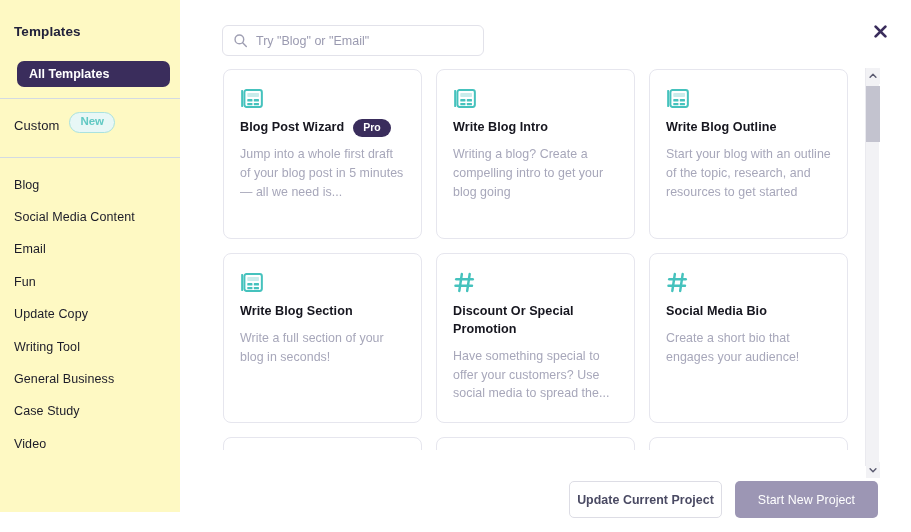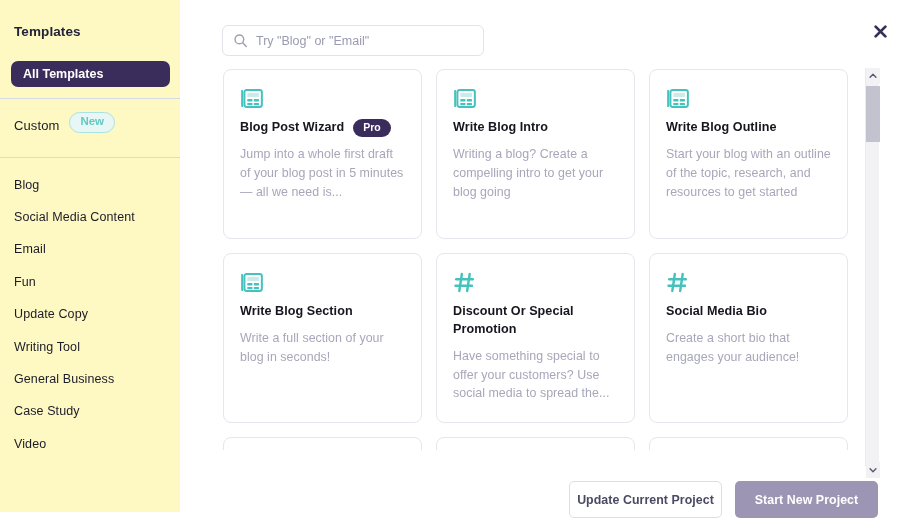--- a/index.html
+++ b/index.html
@@ -31,21 +31,21 @@
 
   .sidebar-title {
     font-size: 13.5px;
     font-weight: bold;
     color: #22223b;
     padding: 24px 0 0 14px;
     letter-spacing: 0.1px;
   }
 
   .all-templates-wrap {
-    padding: 22px 10px 0 11px;
+    padding: 22px 10px 0 17px;
   }
 
   .all-templates {
     background: #3a2d5c;
     color: #ffffff;
     font-size: 12.5px;
     font-weight: bold;
     border-radius: 7px;
     padding: 8px 0 8px 12px;
     height: 26px;
@@ -287,21 +287,21 @@
   }
 
   .btn-primary {
     width: 143px;
     height: 37px;
     border: none;
     background: #9c96b4;
     border-radius: 5px;
     color: #ffffff;
     font-size: 12.4px;
-    font-weight: bold;
+    font-weight: normal;
     font-family: "Liberation Sans", sans-serif;
     cursor: pointer;
     letter-spacing: 0.05px;
   }
 
   .footer-bg {
     position: absolute;
     left: 180px;
     bottom: 0;
     width: 731px;

